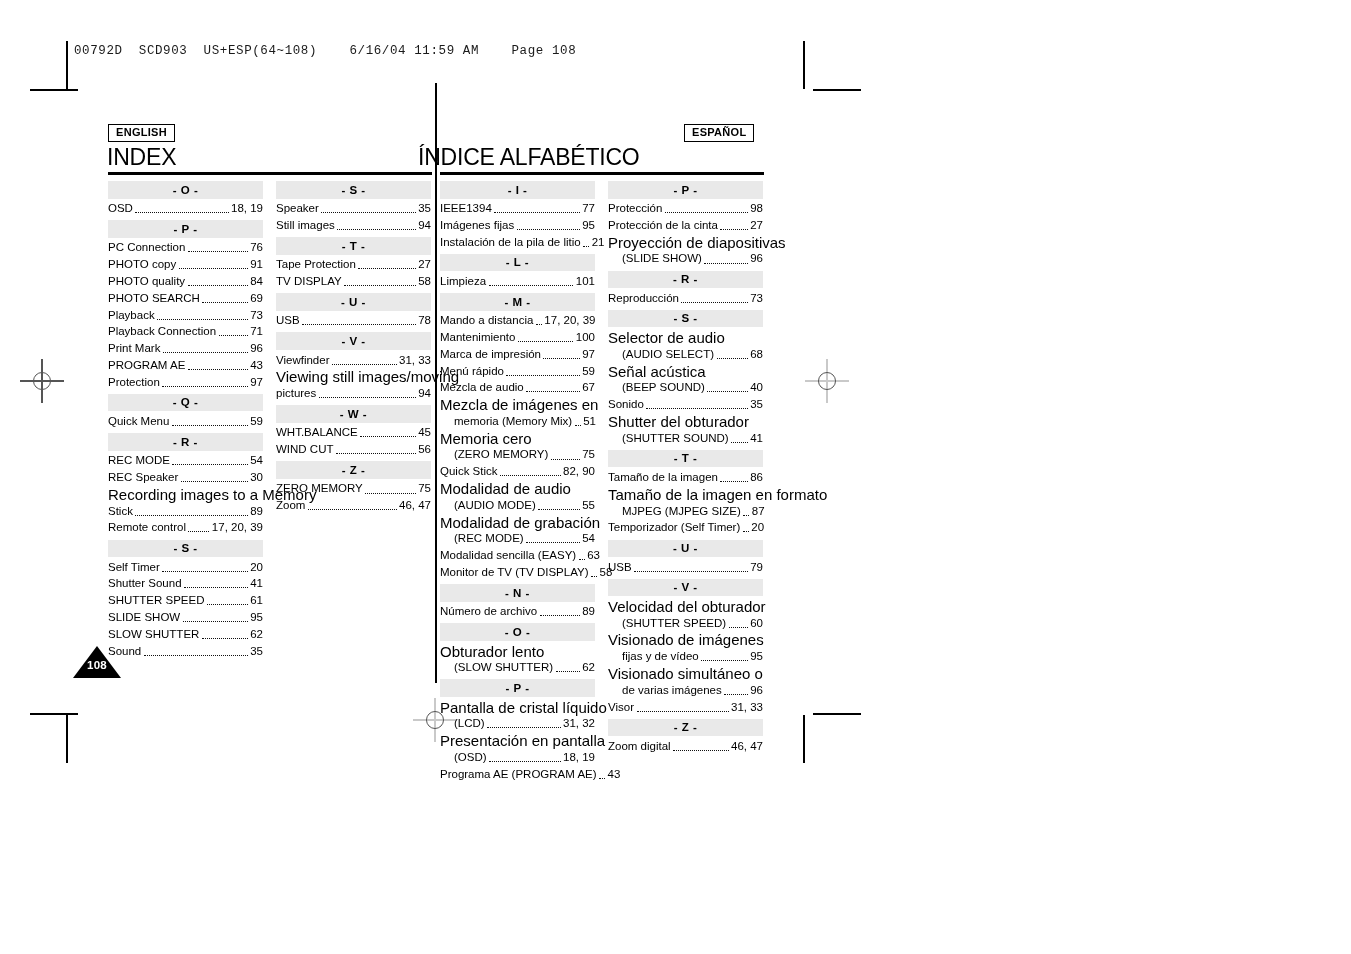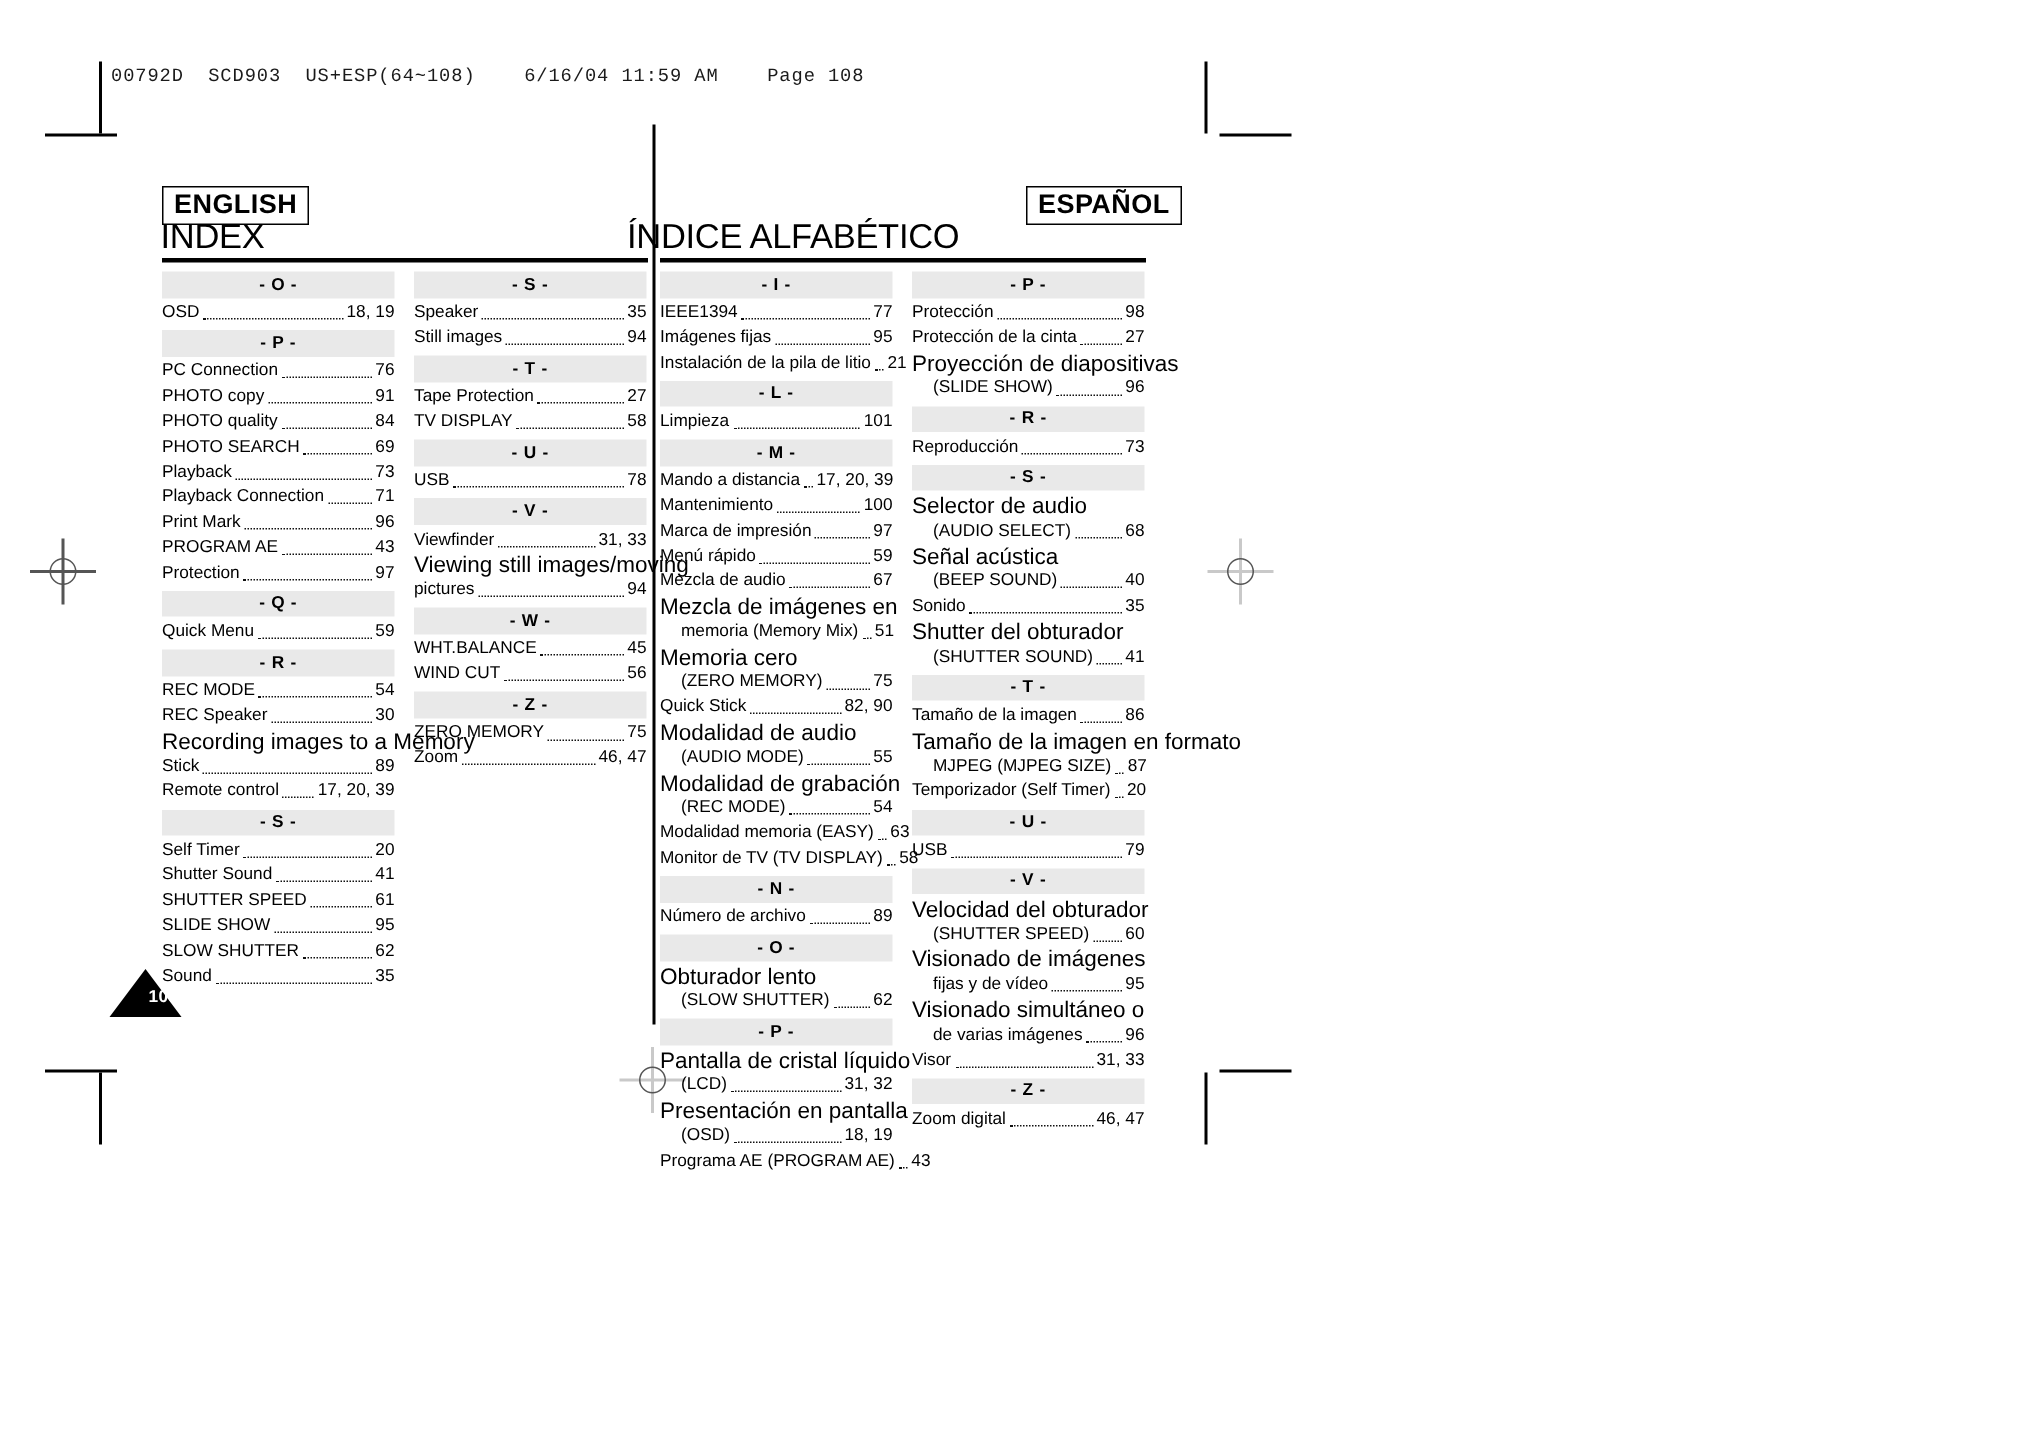--- a/index.html
+++ b/index.html
@@ -19,41 +19,41 @@
             font-size:12.5px;letter-spacing:0.6px;color:#1a1a1a;white-space:pre;}
 
   
   .page{position:absolute;left:0;top:0;width:100%;height:100%;margin-top:23px;}
 
   
   .vdivider{position:absolute;left:435px;top:60px;width:2px;height:600px;background:#000;}
 
   
   .lang-badge{position:absolute;border:1.5px solid #000;padding:1px 7px 2px 7px;
-              font-size:18px;font-weight:bold;letter-spacing:.3px;line-height:1.15;background:#fff;}
+              font-size:11px;font-weight:bold;letter-spacing:.3px;line-height:1.15;background:#fff;}
   .doc-title{position:absolute;font-size:23px;font-weight:normal;letter-spacing:-.2px;}
   .titlerule{position:absolute;height:3px;background:#000;}
 
   
   .col{position:absolute;width:155px;}
   .sect{background:#e9e9e9;text-align:center;font-size:11.5px;font-weight:bold;
         letter-spacing:.5px;padding:2.5px 0 3px 0;margin:3px 0 2px 0;}
   .entry{display:flex;align-items:flex-end;font-size:11.5px;line-height:15.6px;
          padding:0.6px 0;white-space:nowrap;}
   .entry .nm{flex:0 0 auto;}
   .entry .dots{flex:1 1 auto;border-bottom:1.4px dotted #111;margin:0 2.5px 3.5px 2.5px;min-width:6px;height:1px;}
   .entry .pg{flex:0 0 auto;}
   .wrapline{font-size:15px;line-height:15.6px;padding:0.6px 0;white-space:nowrap;}
   .entry.ind .nm{padding-left:14px;}
 
   
   .pagebadge{position:absolute;width:48px;height:32px;}
   .pagebadge .tri{position:absolute;left:0;top:0;width:0;height:0;
       border-left:24px solid transparent;border-right:24px solid transparent;border-bottom:32px solid #000;}
-  .pagebadge .num{position:absolute;left:12px;top:13px;width:48px;text-align:center;
+  .pagebadge .num{position:absolute;left:0;top:13px;width:48px;text-align:center;
       color:#fff;font-size:11.5px;font-weight:bold;letter-spacing:.3px;}
 </style>
 </head>
 <body>
 
 <div class="page">
 
   <div class="cropmark" style="left:30px;top:66px;width:48px;height:2px;"></div>
   <div class="cropmark" style="left:66px;top:18px;width:2px;height:48px;"></div>
   <div class="cropmark" style="left:803px;top:18px;width:2px;height:48px;"></div>
@@ -341,21 +341,21 @@
         <span class="dots"></span>
         <span class="pg">55</span>
       </div>
       <div class="wrapline">Modalidad de grabación</div>
       <div class="entry ind">
         <span class="nm">(REC MODE)</span>
         <span class="dots"></span>
         <span class="pg">54</span>
       </div>
       <div class="entry">
-        <span class="nm">Modalidad memoria (EASY)</span>
+        <span class="nm">Modalidad sencilla (EASY)</span>
         <span class="dots"></span>
         <span class="pg">63</span>
       </div>
       <div class="entry">
         <span class="nm">Monitor de TV (TV DISPLAY)</span>
         <span class="dots"></span>
         <span class="pg">58</span>
       </div>
       <div class="sect">- N -</div>
       <div class="entry">

